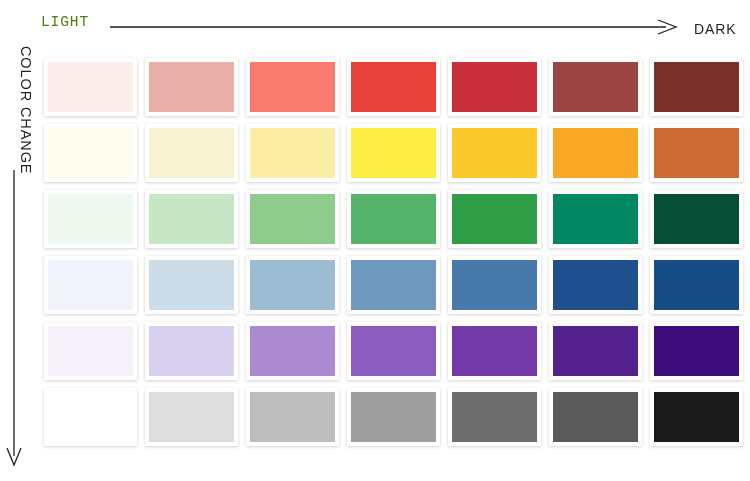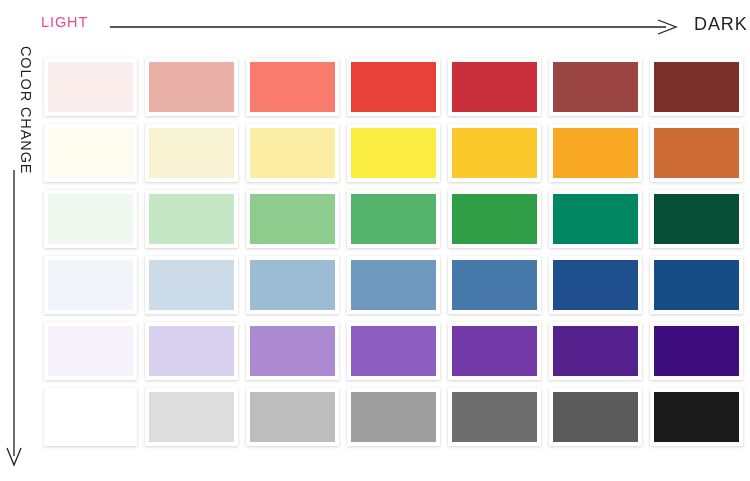--- a/index.html
+++ b/index.html
@@ -30,28 +30,29 @@
     top: 14px;
     width: 750px;
     height: 28px;
   }
   .axis-top-label-light {
     position: absolute;
     left: 41px;
     top: 0px;
     font-size: 14.5px;
     letter-spacing: 0.9px;
-    color: #ec4899;
+    color: #4d7c0f;
     white-space: nowrap;
+    font-family: Liberation Mono, monospace;
   }
   .axis-top-label-dark {
     position: absolute;
     left: 694px;
-    top: 0px;
-    font-size: 18px;
+    top: 7px;
+    font-size: 14px;
     letter-spacing: 0.9px;
     color: #231f20;
     white-space: nowrap;
   }
   .axis-top-arrow {
     position: absolute;
     left: 110px;
     top: 2px;
     width: 570px;
     height: 22px;

